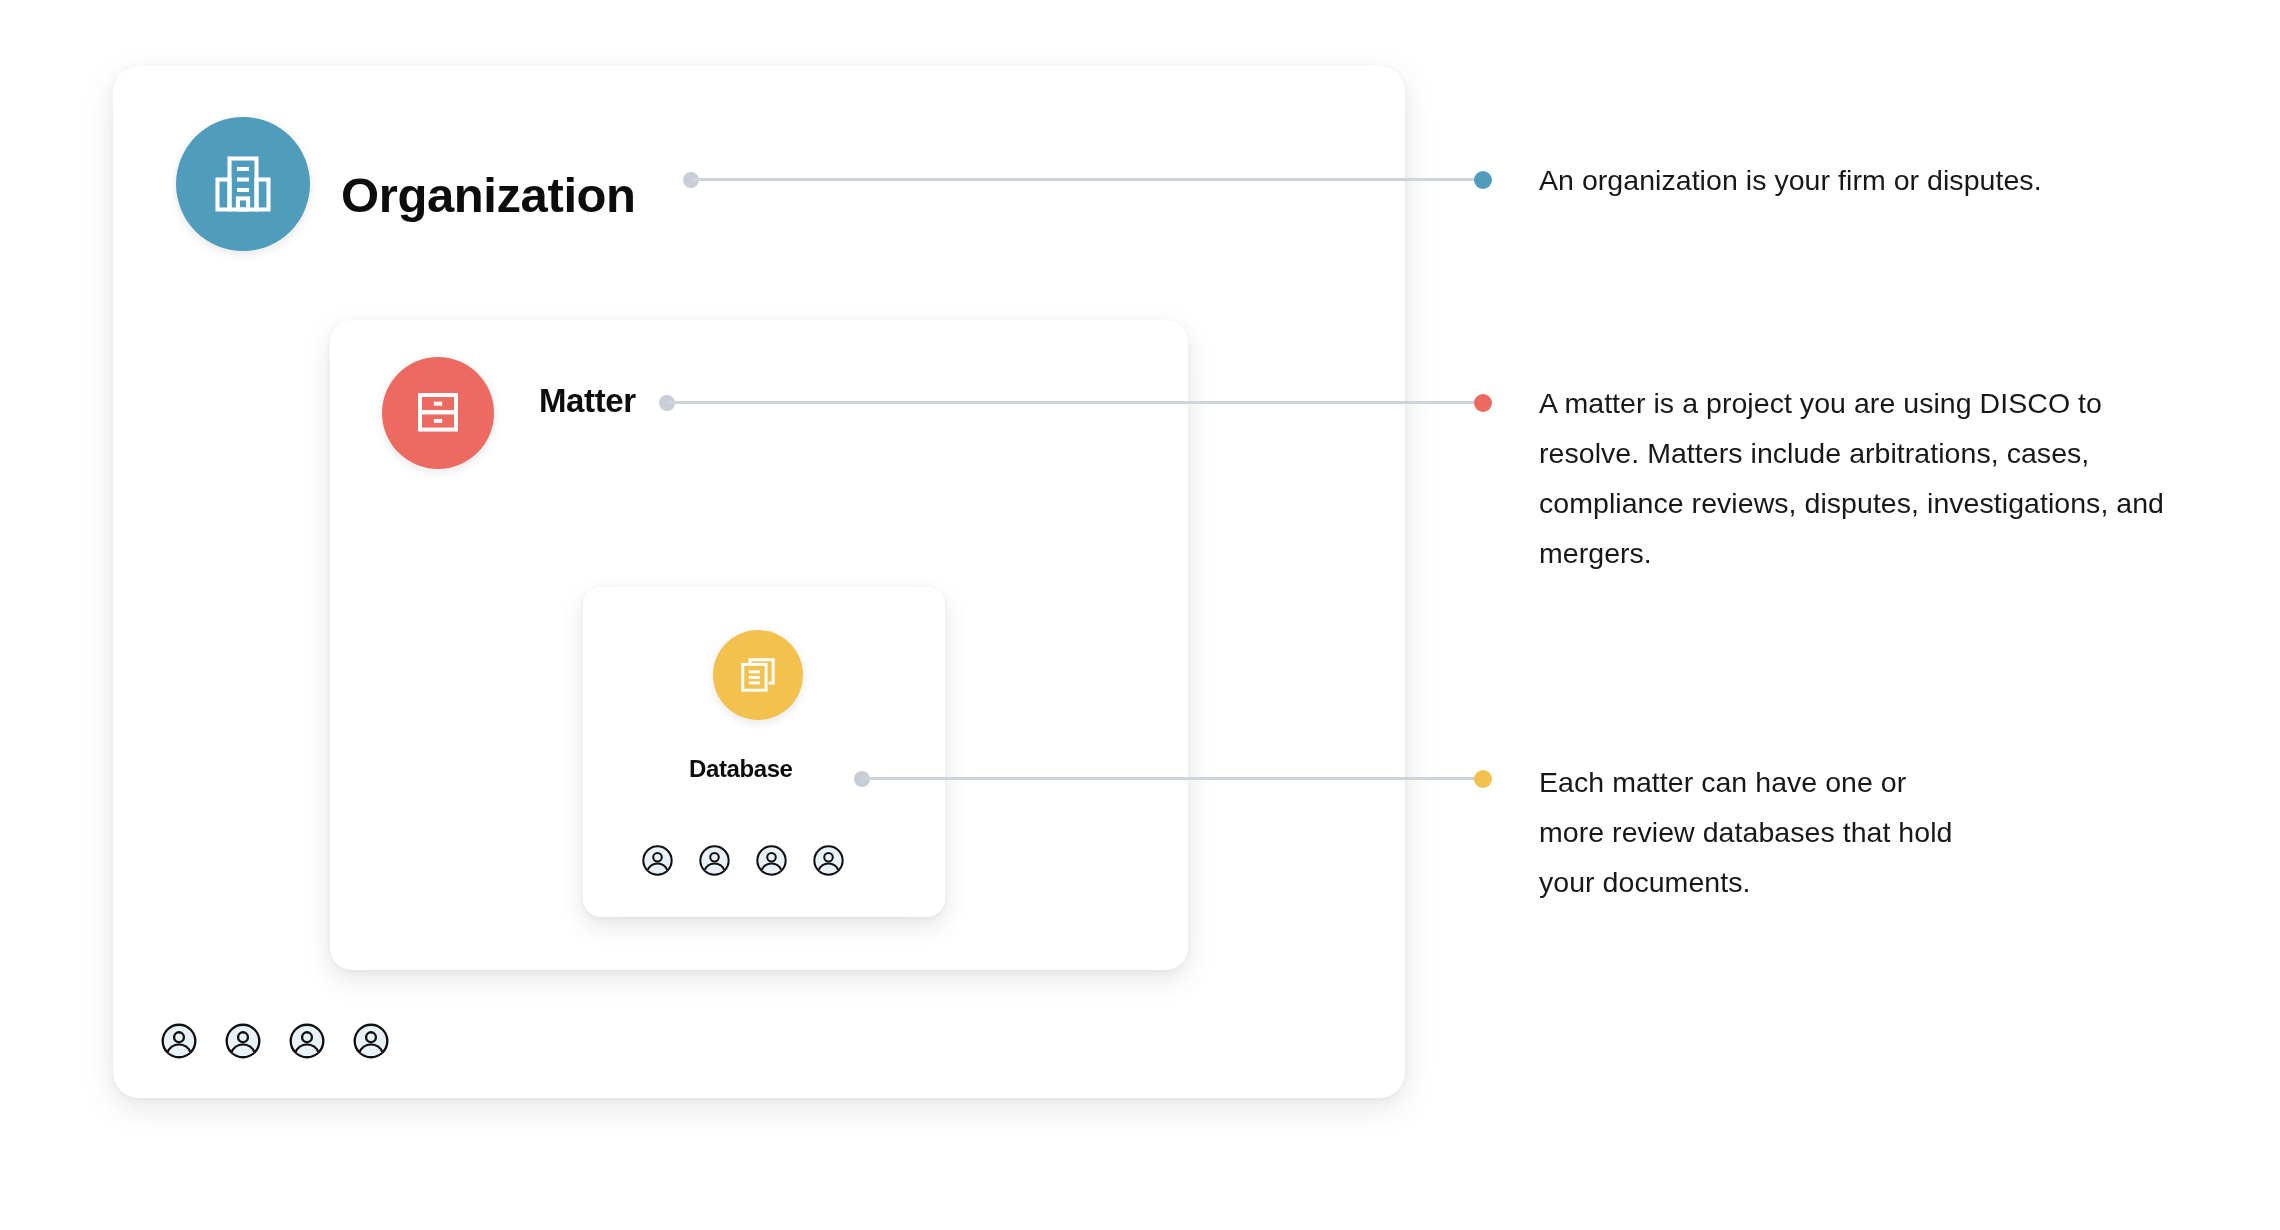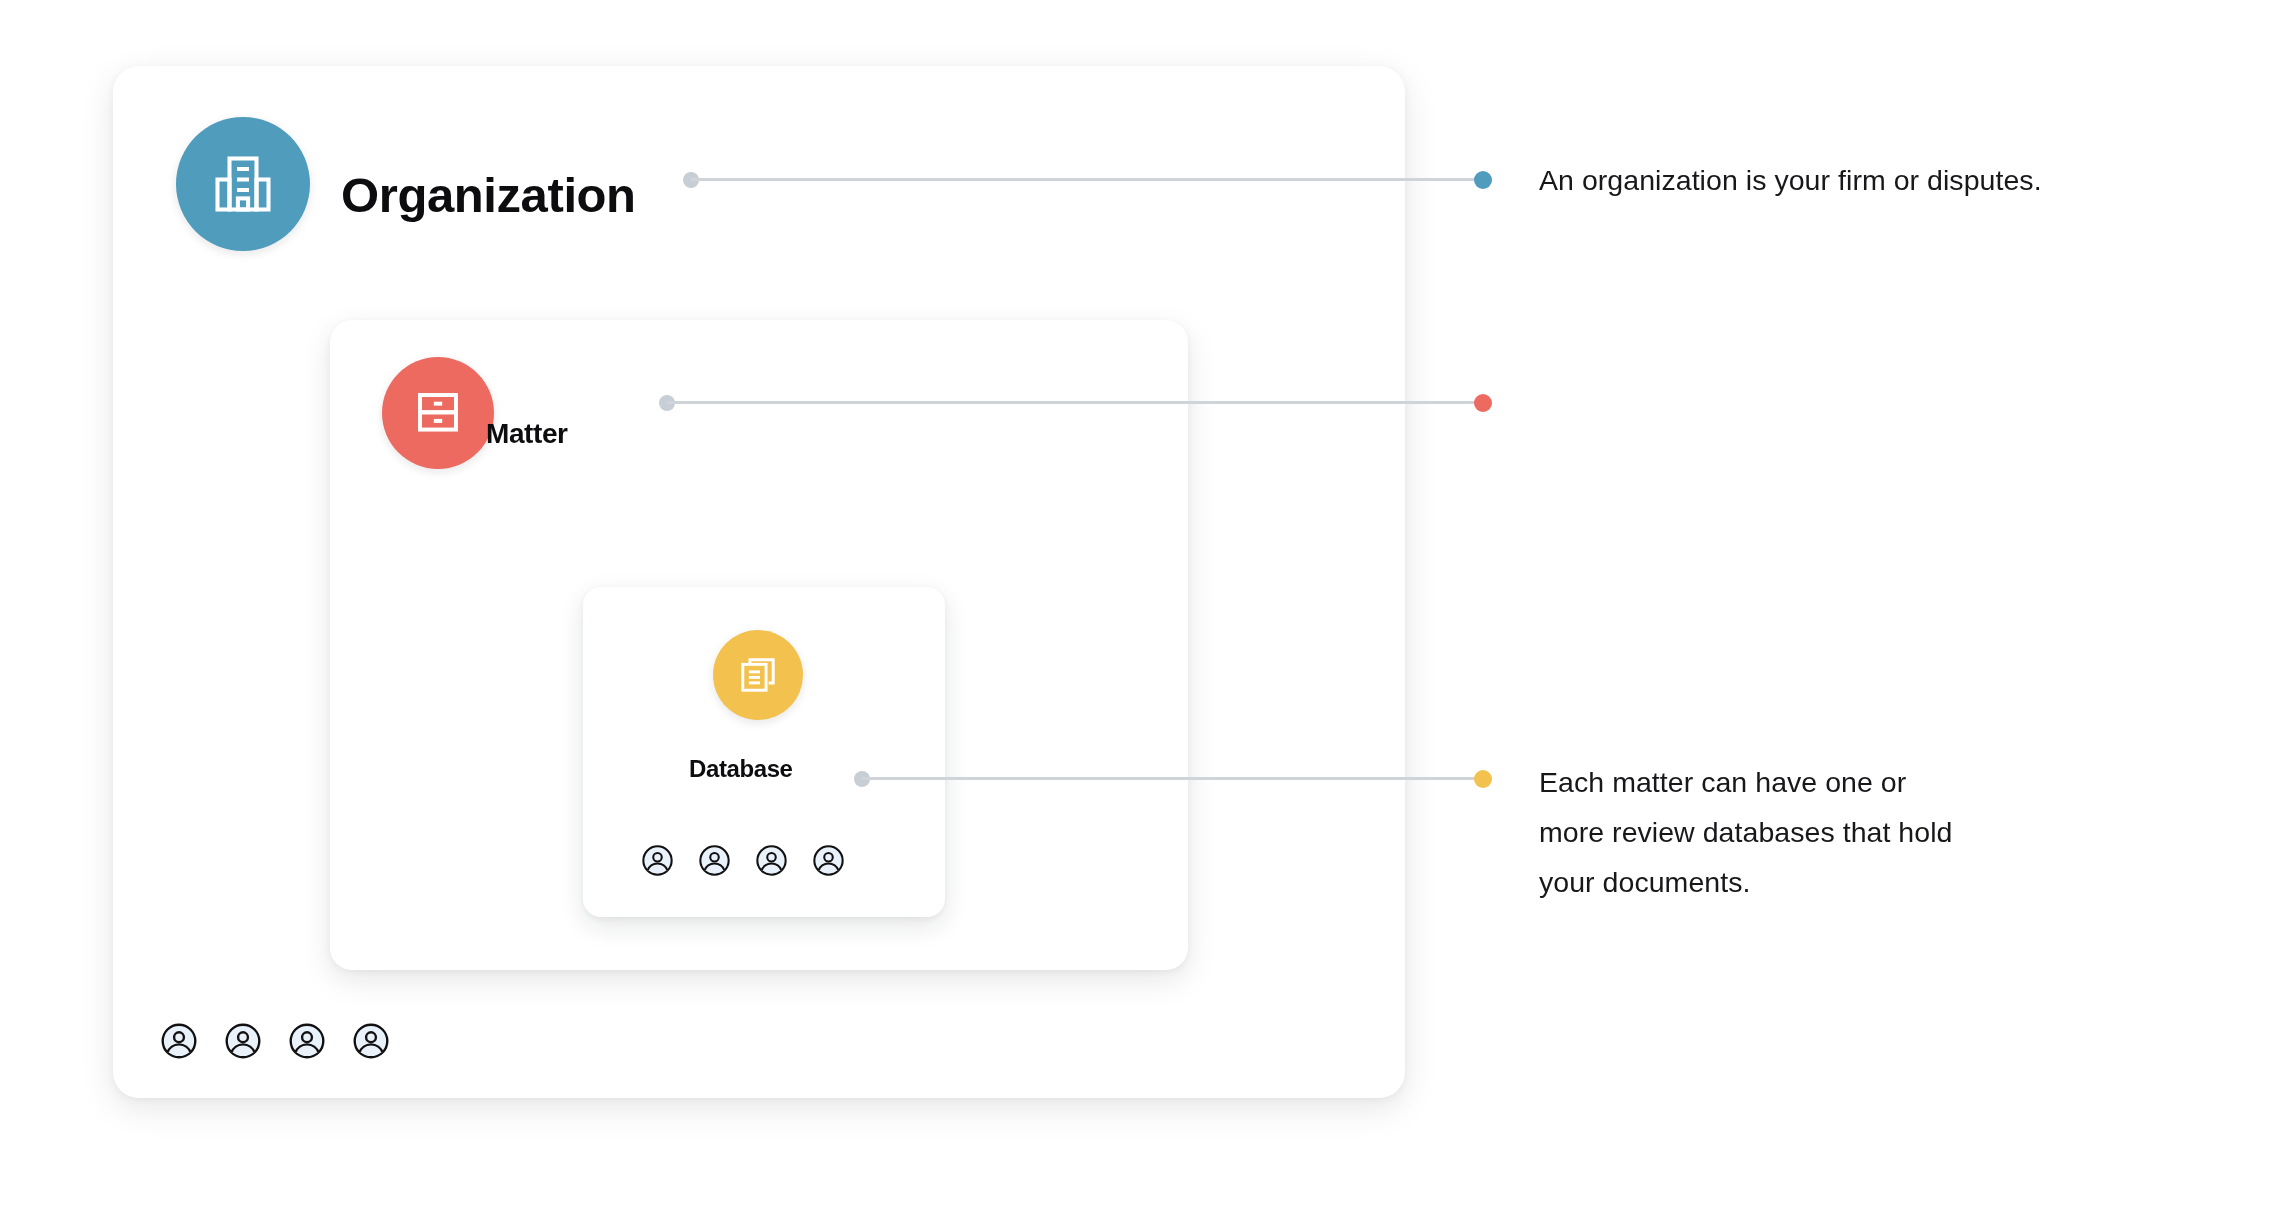--- a/index.html
+++ b/index.html
@@ -91,24 +91,23 @@
     letter-spacing: -0.4px;
     white-space: nowrap;
   }
   .title-org {
     left: 341px;
     top: 145px;
     font-size: 49px;
     margin-top: 22px;
   }
   .title-matter {
-    left: 486px;
+    left: 539px;
     top: 382px;
-    font-size: 28px;
-    margin-top: 36px;
+    font-size: 33px;
   }
   .title-db {
     left: 689px;
     top: 755px;
     font-size: 24px;
   }
 
   
   .connector {
     position: absolute;
@@ -234,20 +233,21 @@
       <line x1="10.2" y1="15.4" x2="13.8" y2="15.4" stroke="#ffffff" stroke-width="1.7"></line>
     </svg>
   </div>
 
   <div class="node-title title-matter">Matter</div>
 
   <div class="dot dot-start dot-mat-s"></div>
   <div class="connector conn-mat"></div>
   <div class="dot dot-end dot-mat-e"></div>
 
+  <div class="desc desc-mat">A matter is a project you are using DISCO to resolve. Matters include arbitrations, cases, compliance reviews, disputes, investigations, and mergers.</div>
 
   <div class="card card-database"></div>
 
   <div class="badge badge-db" style="background:#f3c14e;">
     <svg width="44" height="44" viewBox="0 0 24 24" fill="none">
       <path d="M7.6 6.2V3.7h12.7v12.7h-2.5" stroke="#ffffff" stroke-width="1.6"></path>
       <rect x="3.7" y="6.2" width="12.7" height="14.1" stroke="#ffffff" stroke-width="1.6"></rect>
       <line x1="7" y1="10.3" x2="13.1" y2="10.3" stroke="#ffffff" stroke-width="1.6"></line>
       <line x1="7" y1="13.3" x2="13.1" y2="13.3" stroke="#ffffff" stroke-width="1.6"></line>
       <line x1="7" y1="16.3" x2="13.1" y2="16.3" stroke="#ffffff" stroke-width="1.6"></line>

